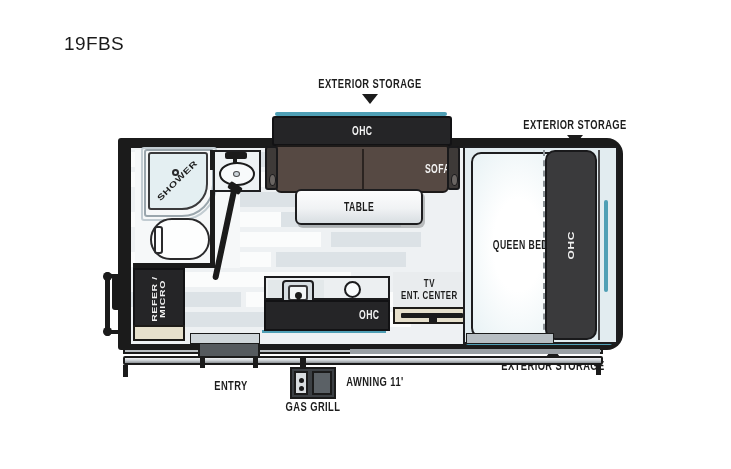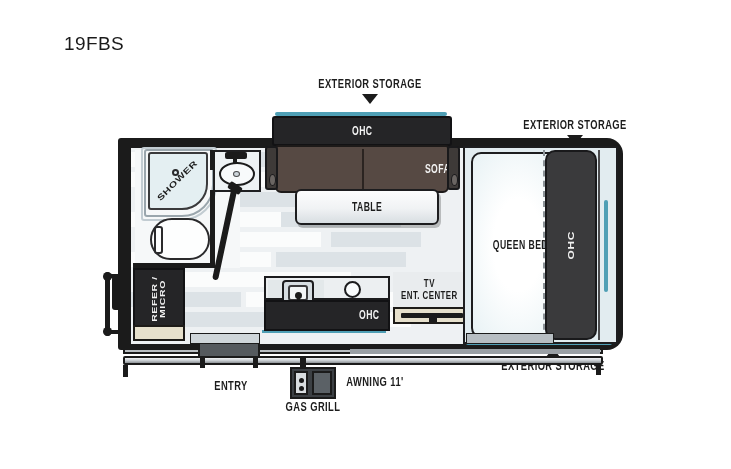--- a/index.html
+++ b/index.html
@@ -171,21 +171,21 @@
     </div>
   </div>
 
   <div class="fx" style="left:265px;top:146px;width:13px;height:44px;background:#3e3a38;border:2px solid #19191b;border-radius:3px;">
     <div class="abs" style="left:2px;top:26px;width:7px;height:12px;background:#6a6562;border:1px solid #19191b;border-radius:50%;"></div>
   </div>
   <div class="fx" style="left:447px;top:146px;width:13px;height:44px;background:#3e3a38;border:2px solid #19191b;border-radius:3px;">
     <div class="abs" style="left:2px;top:26px;width:7px;height:12px;background:#6a6562;border:1px solid #19191b;border-radius:50%;"></div>
   </div>
 
-  <div class="fx" style="left:295px;top:189px;width:144px;height:36px;
+  <div class="fx" style="left:295px;top:189px;width:128px;height:36px;
               background:linear-gradient(180deg,#fdfdfd 0%,#f0f2f4 55%,#d8dee2 100%);
               border:2px solid #1d1d1f;border-radius:6px;
               box-shadow:2px 3px 0 rgba(0,0,0,.22);">
     <div class="ftext on-light" style="font-size:12px;">
       <span>TABLE</span>
     </div>
   </div>
 
   <div class="fx" style="left:264px;top:276px;width:126px;height:24px;background:#eceff1;border:2px solid #1c1c1e;">
     <div class="abs" style="left:2px;top:2px;width:56px;height:18px;background:#e3e8ea;"></div>

